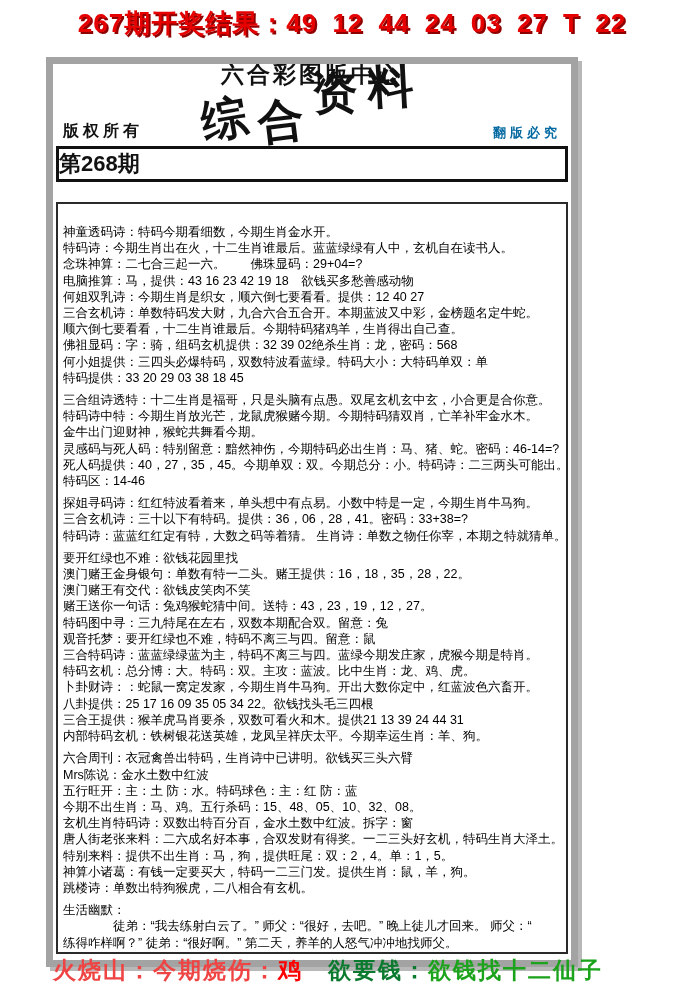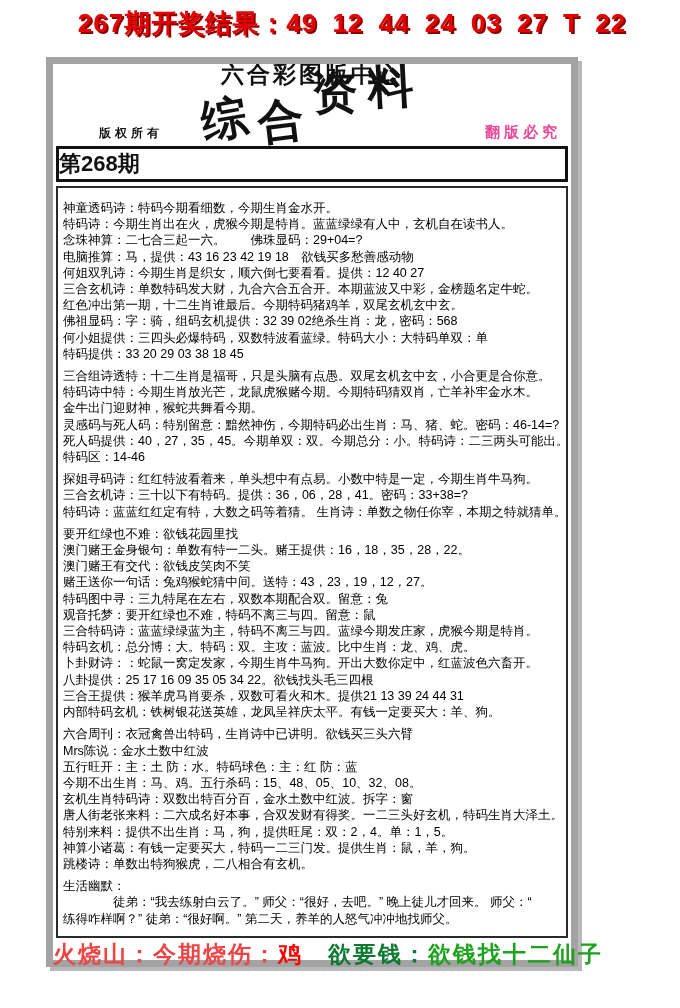--- a/index.html
+++ b/index.html
@@ -25,29 +25,29 @@
   }
   .calli{
     position:absolute;left:50%;top:2px;transform:translateX(-50%) rotate(-4deg);
     font-size:46px;font-weight:900;color:#111;letter-spacing:10px;white-space:nowrap;
   }
   .calli span{display:inline-block;}
   .calli .c0{transform:translateY(16px) rotate(-6deg);}
   .calli .c1{transform:translateY(22px) rotate(-3deg);}
   .calli .c2{transform:translateY(-2px) rotate(2deg);}
   .calli .c3{transform:translateY(-4px) rotate(1deg);}
-  .copy-left{position:absolute;left:10px;bottom:4px;font-size:12px;font-weight:bold;letter-spacing:4px;color:#111;margin-left:36px;}
-  .copy-right{position:absolute;right:10px;bottom:4px;font-size:15px;font-weight:bold;letter-spacing:4px;color:#ec4899;margin-top:36px;}
+  .copy-left{position:absolute;left:10px;bottom:4px;font-size:16px;font-weight:bold;letter-spacing:4px;color:#111;}
+  .copy-right{position:absolute;right:10px;bottom:4px;font-size:13px;font-weight:bold;letter-spacing:4px;color:#0369a1;margin-top:36px;}
   .issue-box{
     margin:0 3px;border:3px solid #111;height:30px;line-height:30px;
     text-align:left;font-size:22px;font-weight:bold;color:#111;box-sizing:content-box;
   }
   .content{
-    margin:4px 3px 0 3px;border:2px solid #2a2a2a;height:752px;
-    box-sizing:border-box;padding:12px 5px 0 5px;overflow:hidden;color:#000;
+    margin:20px 3px 0 3px;border:2px solid #2a2a2a;height:752px;
+    box-sizing:border-box;padding:20px 5px 0 5px;overflow:hidden;color:#000;
   }
   .bline{
     font-size:12.5px;line-height:16.2px;white-space:pre;color:#000;
   }
   .bline.gap{margin-top:6px;}
   .band{
     height:34px;line-height:32px;text-align:center;
     font-size:23px;font-weight:bold;white-space:nowrap;
   }
   .seg{white-space:pre;letter-spacing:2px;}
@@ -68,26 +68,26 @@
     <div class="copy-right">翻版必究</div>
   </div>
 
   <div class="issue-box">
     <span>第268期</span>
   </div>
 
   <div class="content">
 
   <div class="bline">神童透码诗：特码今期看细数，今期生肖金水开。</div>
-      <div class="bline">特码诗：今期生肖出在火，虎猴今期是特肖。蓝蓝绿绿有人中，玄机自在读书人。</div>
+      <div class="bline">特码诗：今期生肖出在火，十二生肖谁最后。蓝蓝绿绿有人中，玄机自在读书人。</div>
       <div class="bline">念珠神算：二七合三起一六。　　佛珠显码：29+04=?</div>
       <div class="bline">电脑推算：马，提供：43 16 23 42 19 18　欲钱买多愁善感动物</div>
       <div class="bline">何姐双乳诗：今期生肖是织女，顺六倒七要看看。提供：12 40 27</div>
       <div class="bline">三合玄机诗：单数特码发大财，九合六合五合开。本期蓝波又中彩，金榜题名定牛蛇。</div>
-      <div class="bline">红色冲出第一期，十二生肖谁最后。今期特码猪鸡羊，双尾玄机玄中玄。</div>
+      <div class="bline">顺六倒七要看看，十二生肖谁最后。今期特码猪鸡羊，生肖得出自己查。</div>
       <div class="bline">佛祖显码：字：骑，组码玄机提供：32 39 02绝杀生肖：龙，密码：568</div>
       <div class="bline">何小姐提供：三四头必爆特码，双数特波看蓝绿。特码大小：大特码单双：单</div>
       <div class="bline">特码提供：33 20 29 03 38 18 45</div>
       <div class="bline gap">三合组诗透特：十二生肖是福哥，只是头脑有点愚。双尾玄机玄中玄，小合更是合你意。</div>
       <div class="bline">特码诗中特：今期生肖放光芒，龙鼠虎猴赌今期。今期特码猜双肖，亡羊补牢金水木。</div>
       <div class="bline">金牛出门迎财神，猴蛇共舞看今期。</div>
       <div class="bline">灵感码与死人码：特别留意：黯然神伤，今期特码必出生肖：马、猪、蛇。密码：46-14=?</div>
       <div class="bline">死人码提供：40，27，35，45。今期单双：双。今期总分：小。特码诗：二三两头可能出。</div>
       <div class="bline">特码区：14-46</div>
       <div class="bline gap">探姐寻码诗：红红特波看着来，单头想中有点易。小数中特是一定，今期生肖牛马狗。</div>
@@ -97,21 +97,21 @@
       <div class="bline">澳门赌王金身银句：单数有特一二头。赌王提供：16，18，35，28，22。</div>
       <div class="bline">澳门赌王有交代：欲钱皮笑肉不笑</div>
       <div class="bline">赌王送你一句话：兔鸡猴蛇猜中间。送特：43，23，19，12，27。</div>
       <div class="bline">特码图中寻：三九特尾在左右，双数本期配合双。留意：兔</div>
       <div class="bline">观音托梦：要开红绿也不难，特码不离三与四。留意：鼠</div>
       <div class="bline">三合特码诗：蓝蓝绿绿蓝为主，特码不离三与四。蓝绿今期发庄家，虎猴今期是特肖。</div>
       <div class="bline">特码玄机：总分博：大。特码：双。主攻：蓝波。比中生肖：龙、鸡、虎。</div>
       <div class="bline">卜卦财诗：：蛇鼠一窝定发家，今期生肖牛马狗。开出大数你定中，红蓝波色六畜开。</div>
       <div class="bline">八卦提供：25 17 16 09 35 05 34 22。欲钱找头毛三四根</div>
       <div class="bline">三合王提供：猴羊虎马肖要杀，双数可看火和木。提供21 13 39 24 44 31</div>
-      <div class="bline">内部特码玄机：铁树银花送英雄，龙凤呈祥庆太平。有钱一定要买大：羊、狗。</div>
+      <div class="bline">内部特码玄机：铁树银花送英雄，龙凤呈祥庆太平。今期幸运生肖：羊、狗。</div>
       <div class="bline gap">六合周刊：衣冠禽兽出特码，生肖诗中已讲明。欲钱买三头六臂</div>
       <div class="bline">Mrs陈说：金水土数中红波</div>
       <div class="bline">五行旺开：主：土 防：水。特码球色：主：红 防：蓝</div>
       <div class="bline">今期不出生肖：马、鸡。五行杀码：15、48、05、10、32、08。</div>
       <div class="bline">玄机生肖特码诗：双数出特百分百，金水土数中红波。拆字：窗</div>
       <div class="bline">唐人街老张来料：二六成名好本事，合双发财有得奖。一二三头好玄机，特码生肖大泽土。</div>
       <div class="bline">特别来料：提供不出生肖：马，狗，提供旺尾：双：2，4。单：1，5。</div>
       <div class="bline">神算小诸葛：有钱一定要买大，特码一二三门发。提供生肖：鼠，羊，狗。</div>
       <div class="bline">跳楼诗：单数出特狗猴虎，二八相合有玄机。</div>
       <div class="bline gap">生活幽默：</div>

